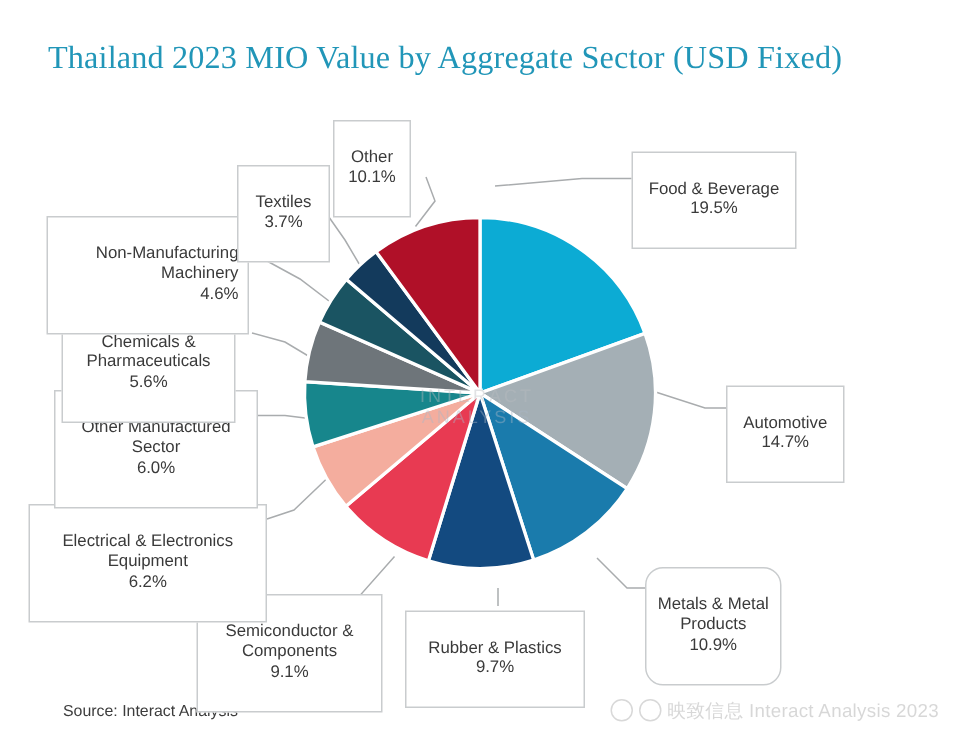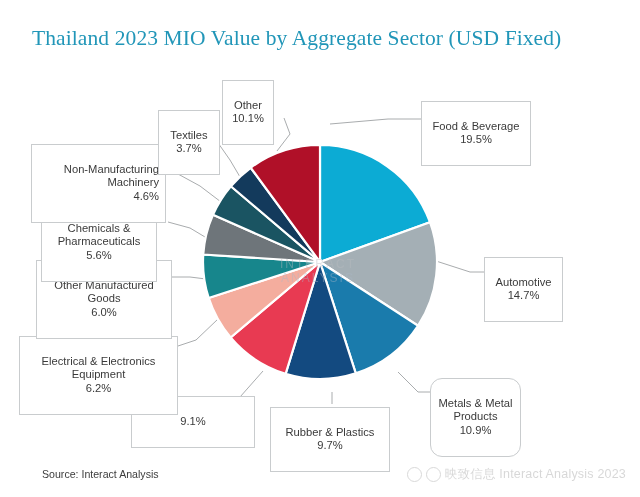--- a/index.html
+++ b/index.html
@@ -44,21 +44,20 @@
   #source-note {
     position: absolute;
     left: 42px; top: 468px;
     font-size: 10.6px;
     color: #3d3d3d;
   }
   #watermark {
     position: absolute;
     right: 14px; top: 466px;
     display: flex;
-    align-items: center;
     gap: 4px;
     opacity: 0.34;
   }
   #watermark .wm-logo {
     width: 15px; height: 15px;
     border-radius: 50%;
     border: 1.6px solid #8e8e8e;
     display: inline-block;
   }
   #watermark .wm-text {
@@ -145,32 +144,34 @@
 Products</span>
   <span class="pct">10.9%</span>
 </div>
 
 <div class="callout" style="left:270px; top:407px; width:120px;">
   <span>Rubber &amp; Plastics</span>
   <span class="pct">9.7%</span>
 </div>
 
 <div class="callout" style="left:131px; top:396px; width:124px;">
+  <span>Semiconductor &amp;
+Components</span>
   <span class="pct">9.1%</span>
 </div>
 
 <div class="callout" style="left:19px; top:336px; width:159px;">
   <span>Electrical &amp; Electronics
 Equipment</span>
   <span class="pct">6.2%</span>
 </div>
 
 <div class="callout" style="left:36px; top:260px; width:136px;">
   <span>Other Manufactured
-Goods</span>
+Sector</span>
   <span class="pct">6.0%</span>
 </div>
 
 <div class="callout" style="left:41px; top:203px; width:116px;">
   <span>Chemicals &amp;
 Pharmaceuticals</span>
   <span class="pct">5.6%</span>
 </div>
 
 <div class="callout" style="left:31px; top:144px; width:135px;text-align:right;">

